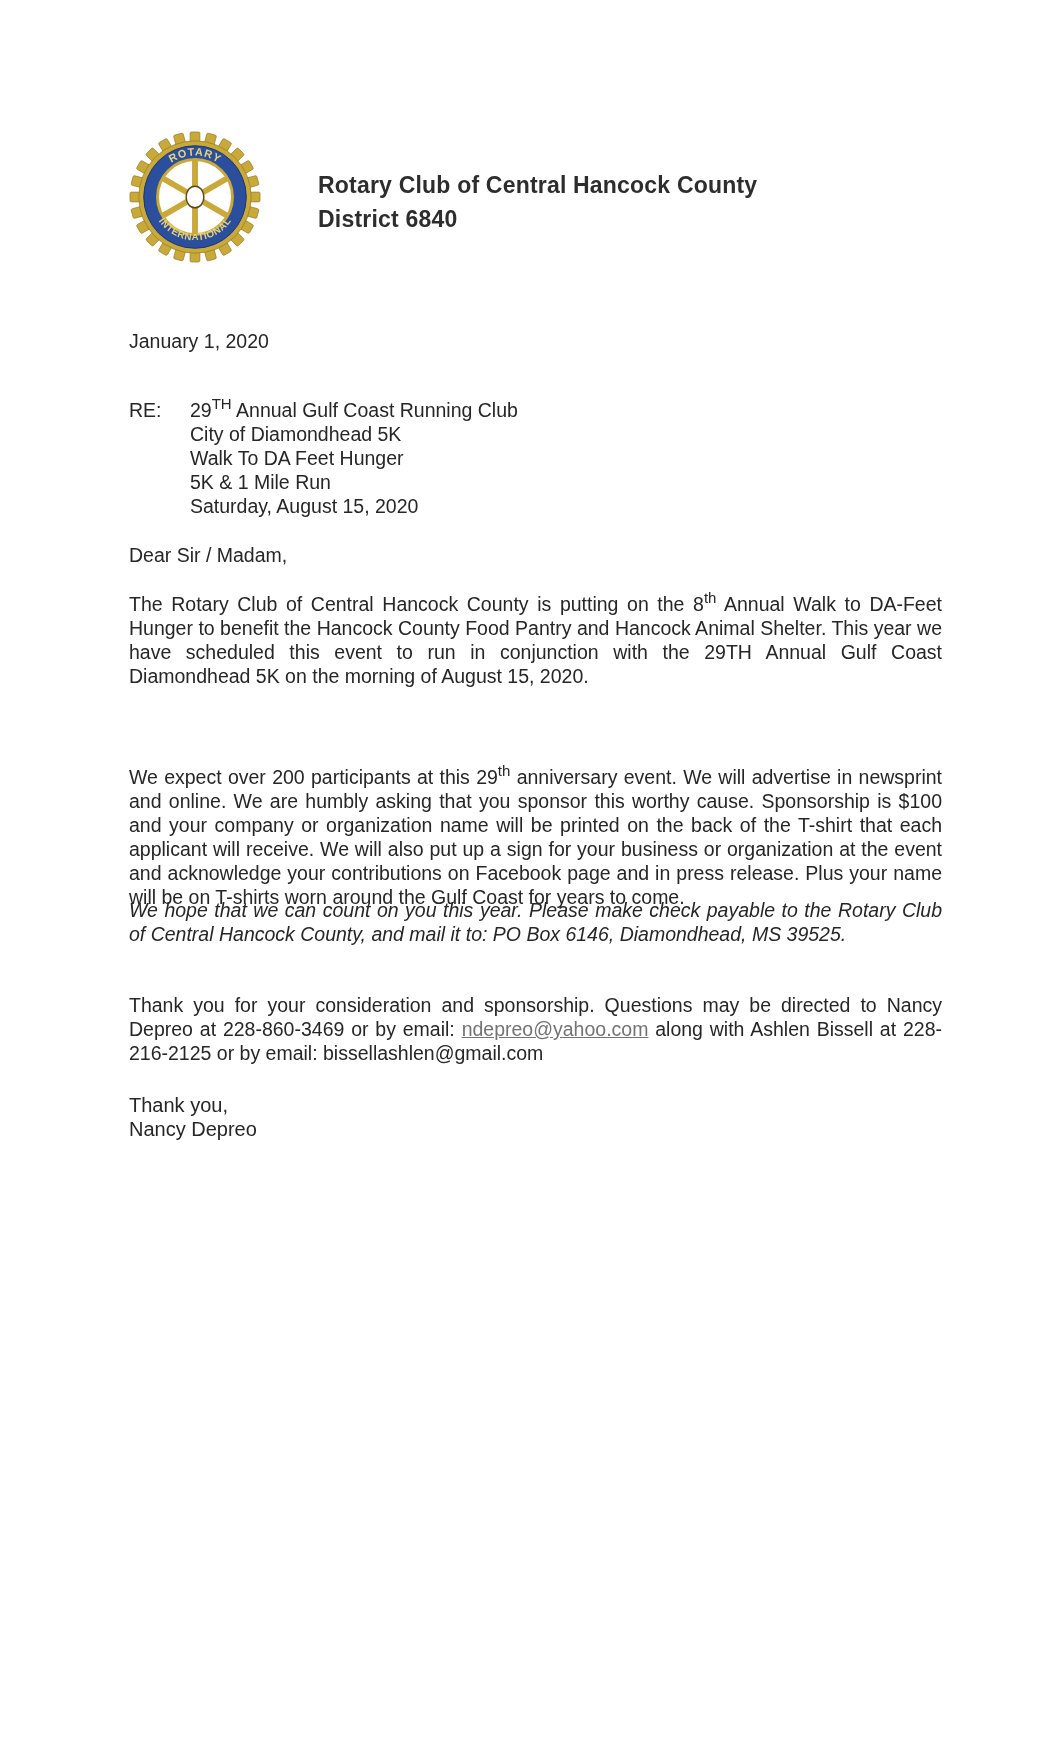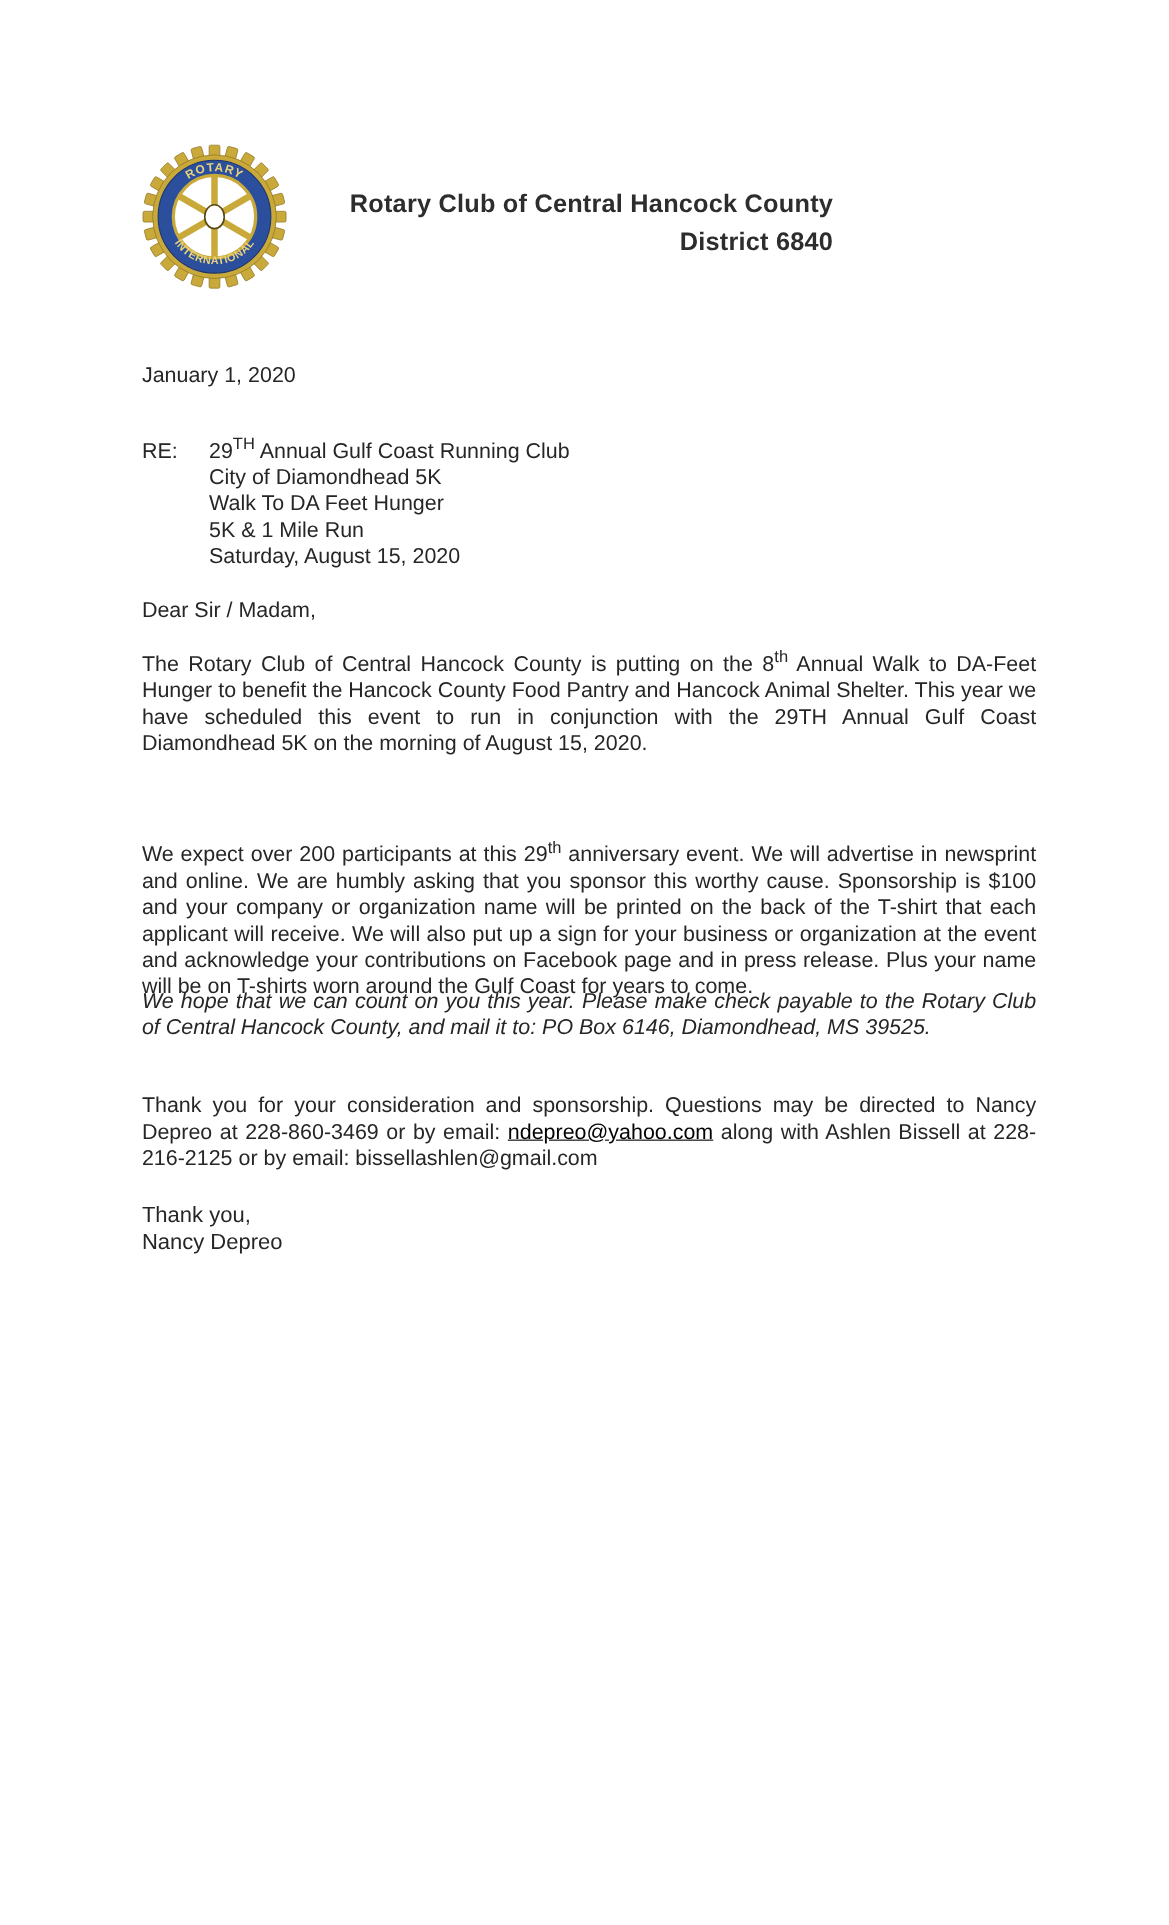--- a/index.html
+++ b/index.html
@@ -1,35 +1,35 @@
 <!DOCTYPE html>
 <html><head>
 <meta charset="utf-8">
 <style>
   html, body { margin: 0; padding: 0; background: #ffffff; }
   body { width: 1063px; height: 1750px; position: relative; overflow: hidden;
          font-family: "Liberation Sans", sans-serif; color: #262626; }
   .logo { position: absolute; left: 126px; top: 128px; width: 138px; height: 138px; }
   .org { position: absolute; left: 318px; top: 168px; font-family: "Liberation Sans", sans-serif;
-         font-weight: bold; font-size: 23px; line-height: 34px; color: #2d2d2d; letter-spacing: 0.2px; text-align: right; }
+         font-weight: bold; font-size: 23px; line-height: 34px; color: #2d2d2d; letter-spacing: 0.2px; }
   .date { position: absolute; left: 129px; top: 330px; font-size: 19.5px; }
   .re { position: absolute; left: 129px; top: 398px; font-size: 19.5px; line-height: 24px; }
   .re-label { position: absolute; left: 0; top: 0; }
   .re-lines { position: absolute; left: 61px; top: 0; white-space: nowrap; }
   .re-lines div { height: 24px; }
   sup { font-size: 15px; line-height: 0; vertical-align: 8px; }
   .salutation { position: absolute; left: 129px; top: 544px; font-size: 19.5px; }
   .para { position: absolute; left: 129px; width: 813px; font-size: 19.5px; line-height: 24px;
           text-align: justify; text-align-last: left; }
   .p1 { top: 592px; }
   .p2 { top: 728px; margin-top: 37px; }
   .p3 { top: 898px; font-style: italic; }
   .p4 { top: 993px; }
   .closing { position: absolute; left: 129px; top: 1093px; font-size: 20px; line-height: 24px; }
-  a.email { color: #000000; text-decoration: underline; }
+  a.email { color: #737373; text-decoration: underline; }
 </style>
 </head>
 <body>
 
 <div class="logo">
   <svg width="138" height="138" viewBox="-70 -70 140 140">
     <g fill="#c9a93a" stroke="#8a7020" stroke-width="0.6">
       <g id="teeth">
           <rect x="-5" y="-66" width="10" height="14" rx="1.5" transform="rotate(0)"></rect>
           <rect x="-5" y="-66" width="10" height="14" rx="1.5" transform="rotate(15)"></rect>

